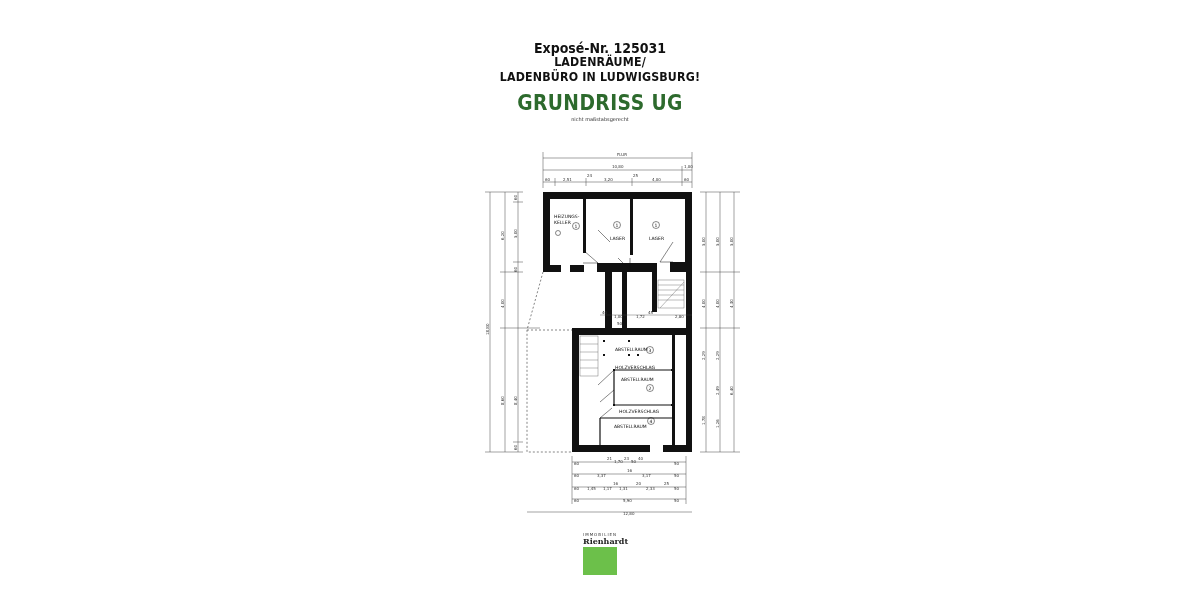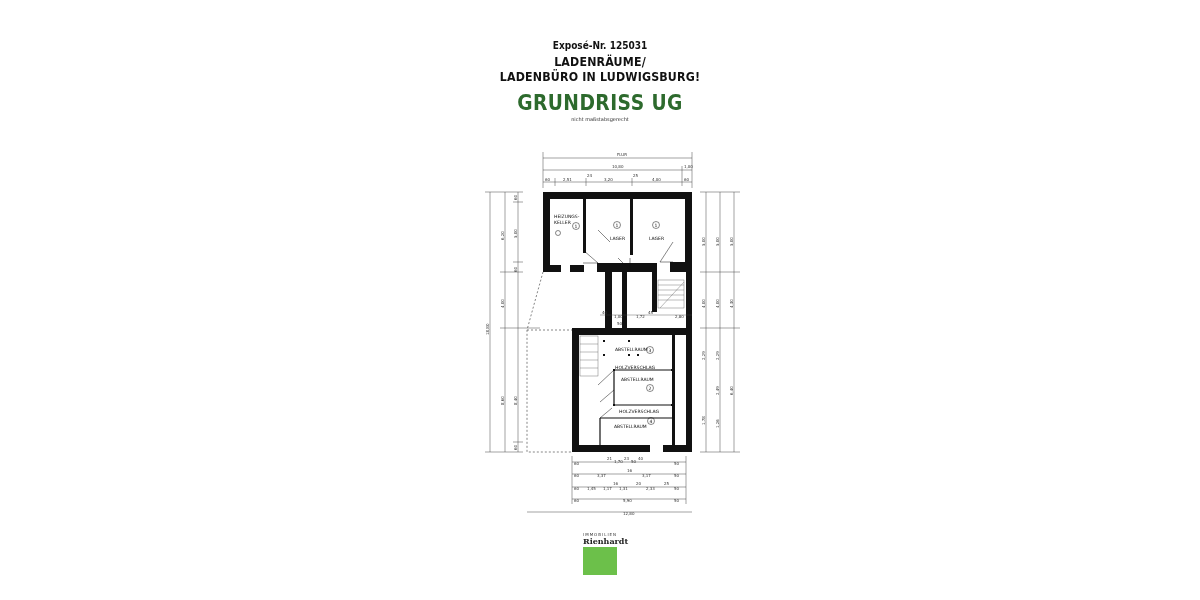--- a/index.html
+++ b/index.html
@@ -1,18 +1,18 @@
 <!DOCTYPE html>
 <html><head>
 <meta charset="utf-8">
 <style>
   html,body{margin:0;padding:0;background:#fff;}
   body{width:1200px;height:600px;position:relative;overflow:hidden;font-family:"DejaVu Sans",sans-serif;}
   .hdr{position:absolute;left:0;width:1200px;text-align:center;color:#111;}
-  .expose{top:40px;font-size:10px;font-weight:bold;font-family:"DejaVu Sans Condensed","DejaVu Sans",sans-serif;}
+  .expose{top:40px;font-size:14px;font-weight:bold;font-family:"DejaVu Sans Condensed","DejaVu Sans",sans-serif;}
   .t1{top:54px;font-size:13px;font-weight:bold;letter-spacing:0.2px;line-height:15px;font-family:"DejaVu Sans",sans-serif;transform:scaleX(0.85);}
   .t2{top:90px;font-size:22px;font-weight:bold;color:#2d6a2d;letter-spacing:0.5px;transform:scaleX(0.85);}
   .note{top:116px;font-size:5px;color:#333;}
   svg.plan{position:absolute;left:480px;top:145px;}
   .logo{position:absolute;left:583px;top:532px;width:34px;}
   .logo .small{font-size:4px;letter-spacing:1px;color:#333;text-align:center;font-family:"DejaVu Sans",sans-serif;}
   .logo .brand{font-size:8px;font-weight:bold;color:#222;text-align:center;font-family:"DejaVu Serif",serif;line-height:9px;}
   .logo .box{width:34px;height:28px;background:#6cc04a;margin-top:1px;}
   .dim{font-size:4px;fill:#333;font-family:"DejaVu Sans",sans-serif;}
   .lbl{font-size:4.5px;fill:#111;font-family:"DejaVu Sans",sans-serif;}

